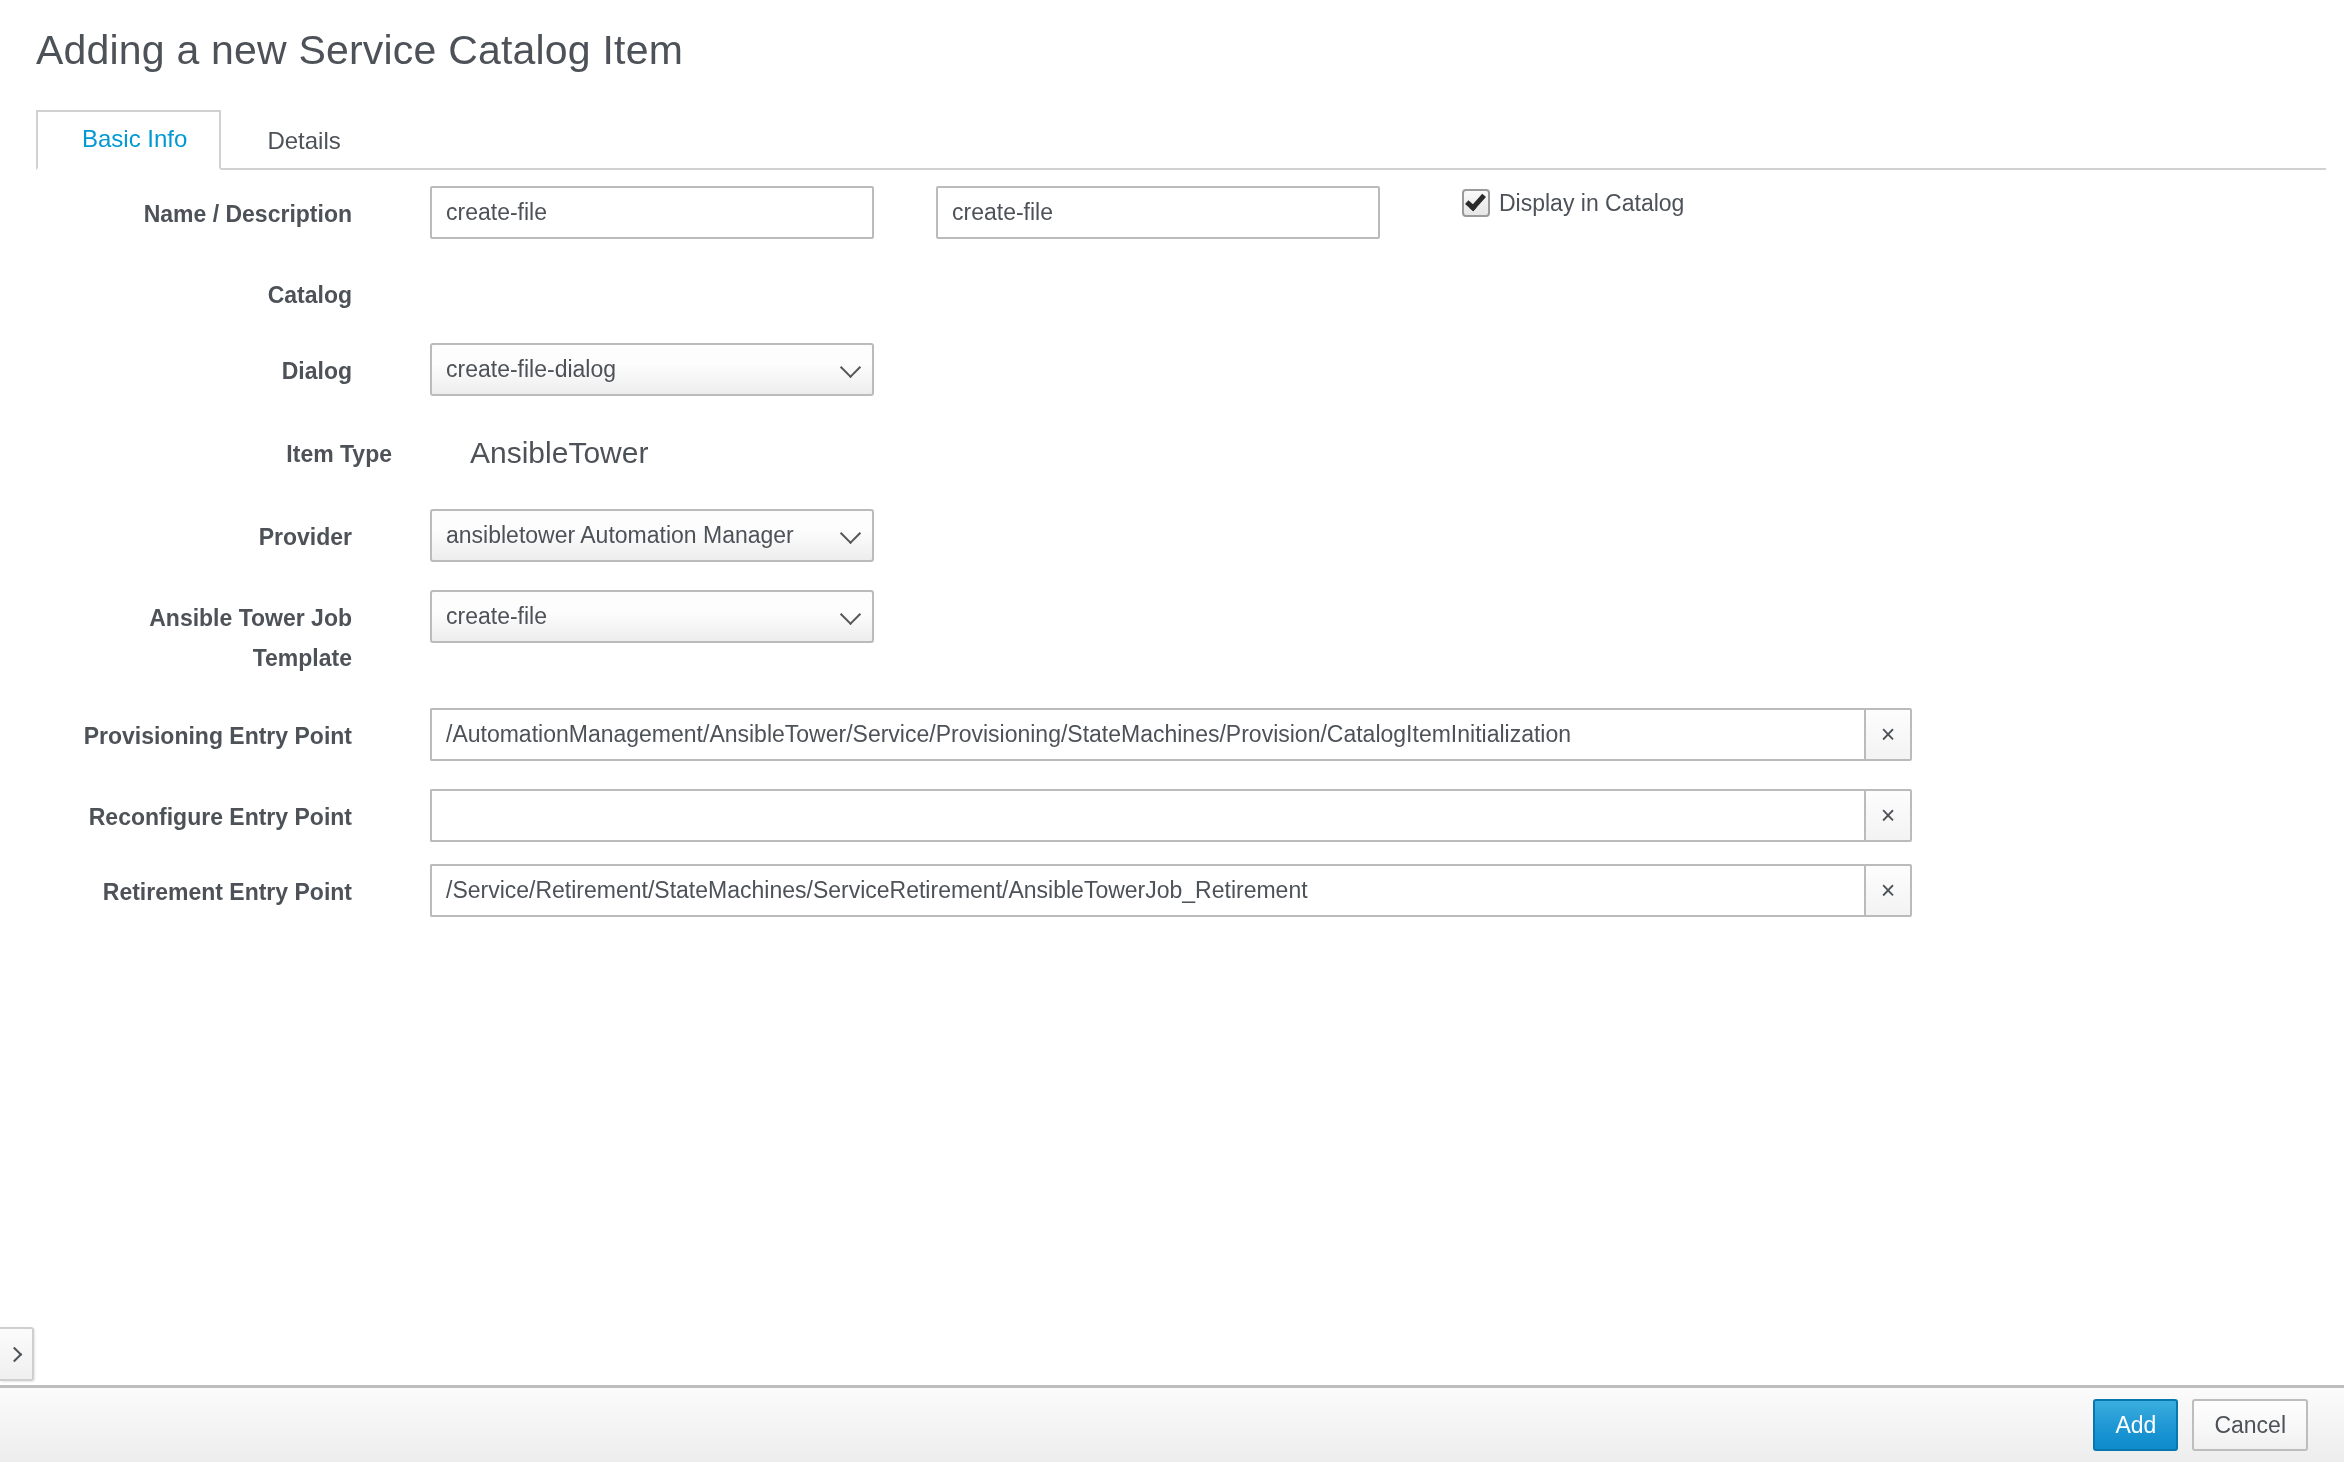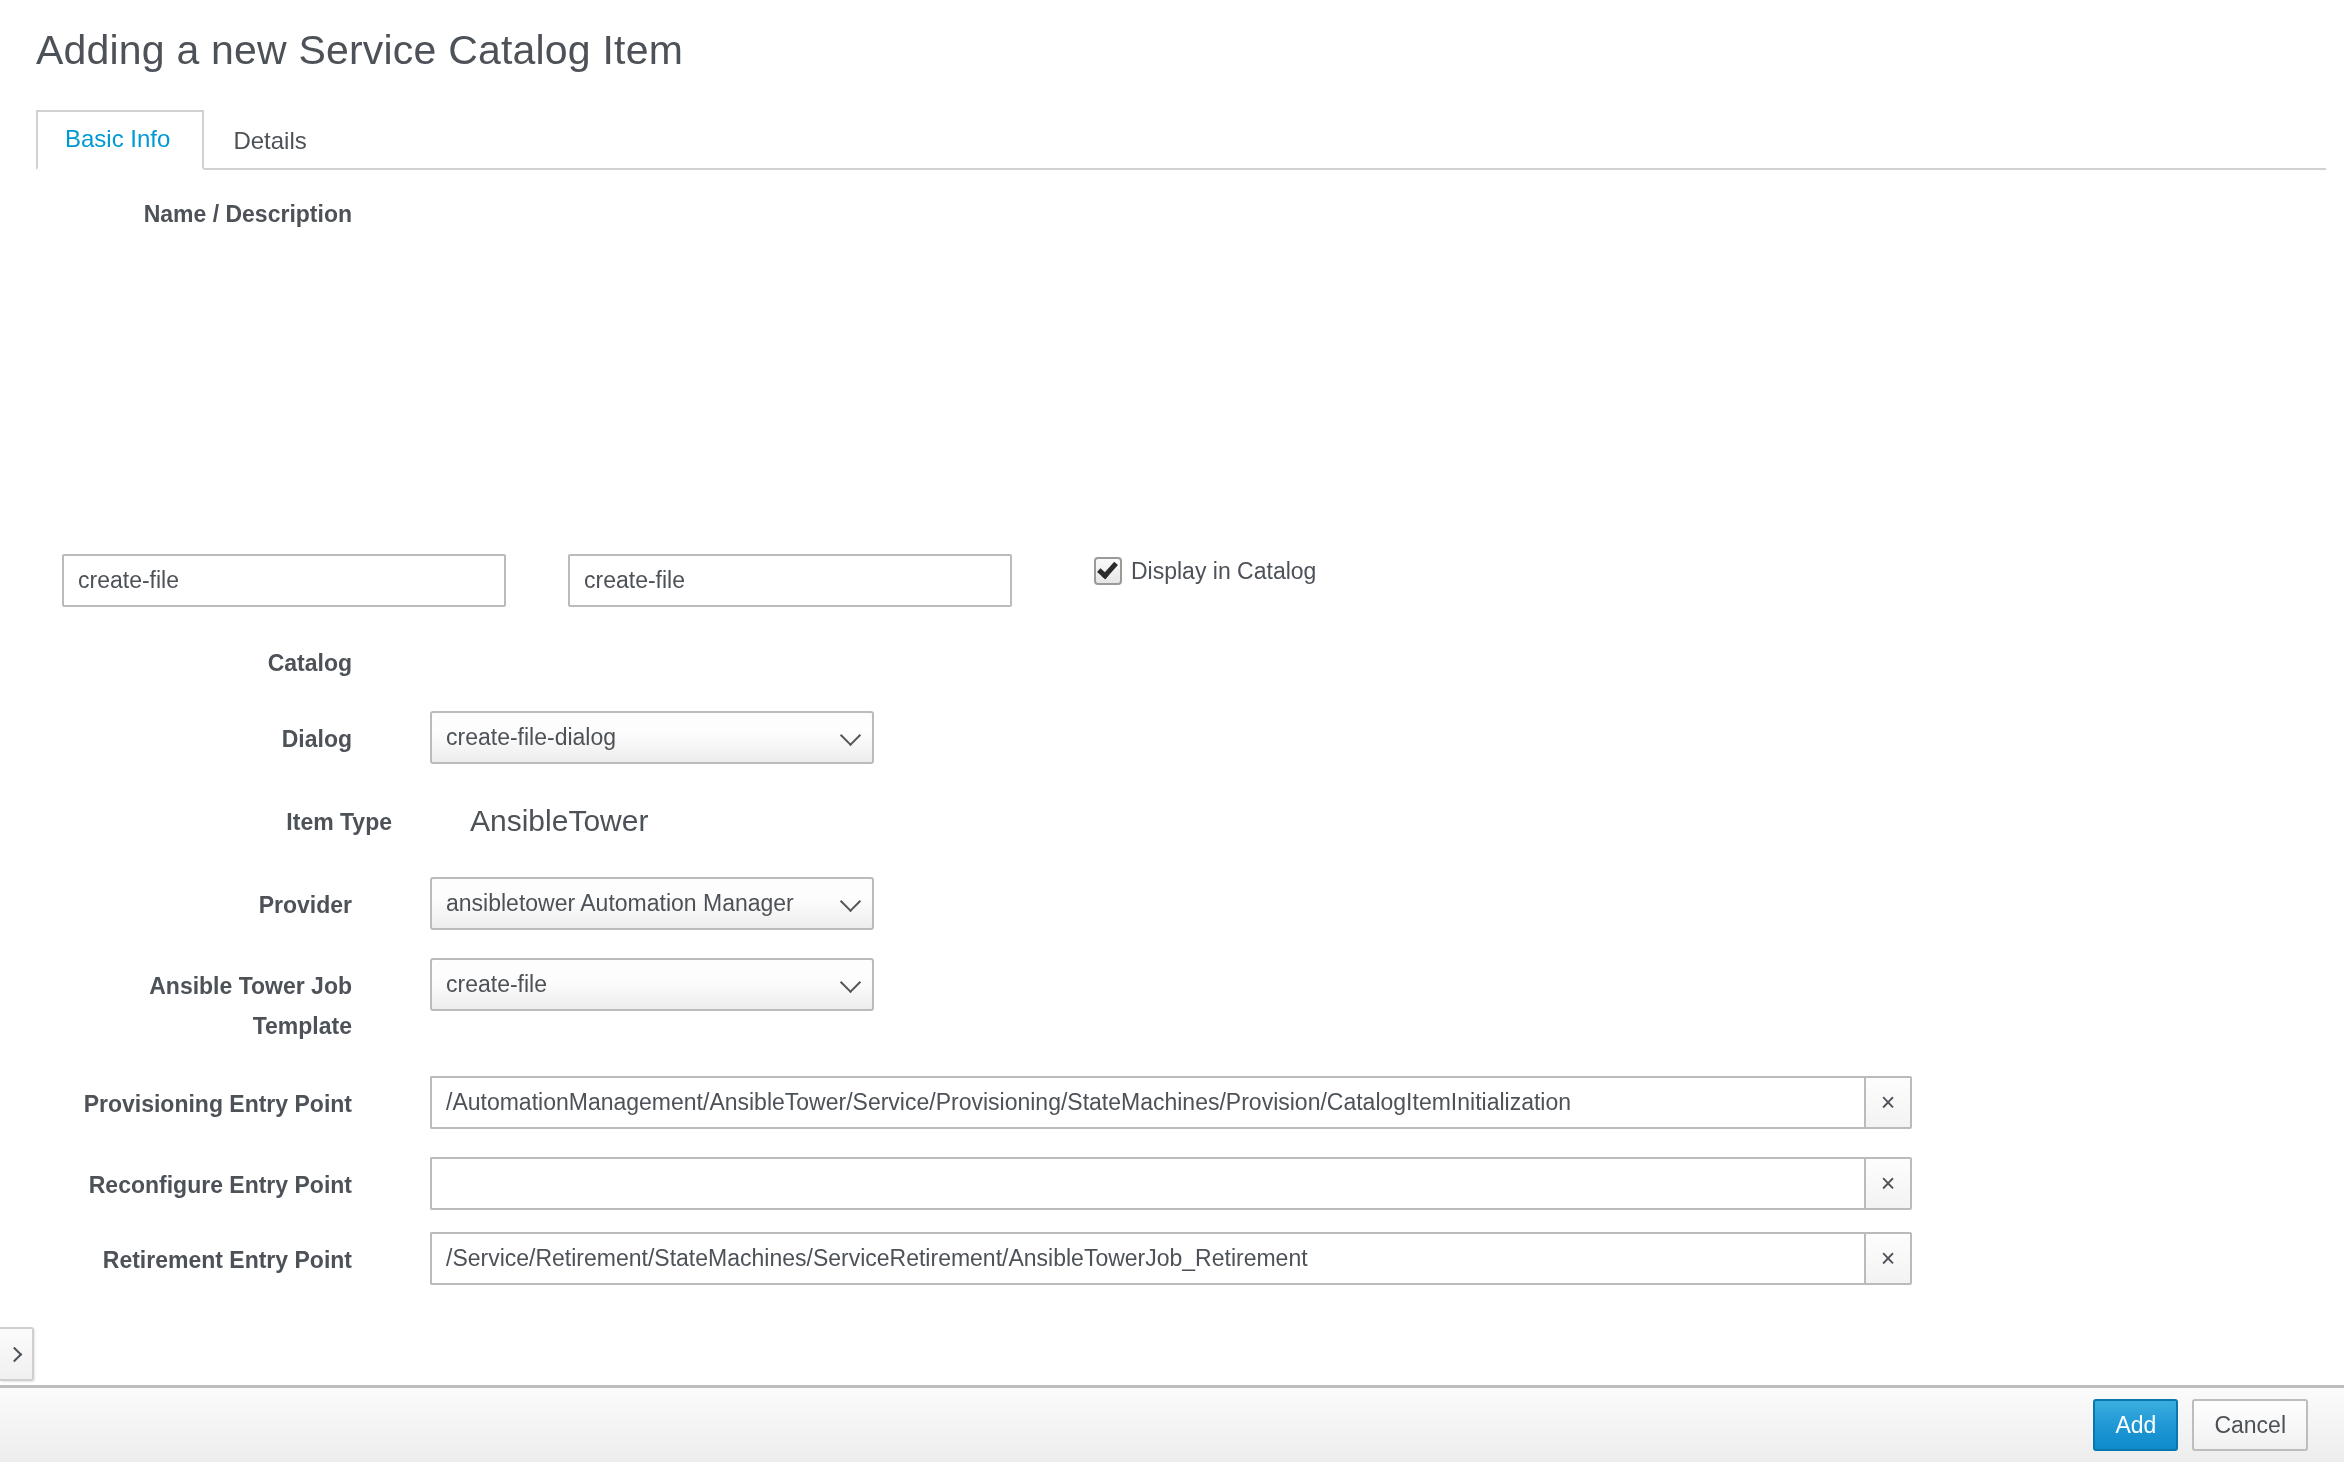--- a/index.html
+++ b/index.html
@@ -40,21 +40,21 @@
     left: 36px;
     top: 112px;
     width: 2290px;
     height: 58px;
     border-bottom: 2px solid #d1d1d1;
     display: flex;
     align-items: flex-end;
   }
   .tab {
     position: relative;
-    padding: 12px 32px 14px 27px;
+    padding: 12px 32px 14px 44px;
     font-size: 24px;
     color: #4d5258;
     line-height: 1.25;
     cursor: pointer;
     border: 2px solid transparent;
     border-bottom: none;
     margin-bottom: -2px;
     background: transparent;
     white-space: nowrap;
     text-align: right;
@@ -213,21 +213,21 @@
     border-bottom: 5px solid #2b2b2b;
     transform: rotate(42deg);
   }
   .cbox-label {
     font-size: 23px;
     color: #4d5258;
     white-space: nowrap;
   }
 
   
-  .row-name   { margin-bottom: 28px; flex-direction: column; }
+  .row-name   { margin-bottom: 28px; }
   .row-catalog{ margin-bottom: 28px; }
   .row-dialog { margin-bottom: 30px; }
   .row-itemtype { margin-bottom: 30px; margin-left: 40px; }
   .row-provider { margin-bottom: 28px; }
   .row-jobtpl { margin-bottom: 30px; }
   .row-prov   { margin-bottom: 28px; }
   .row-recfg  { }
 
   
   .expander {

